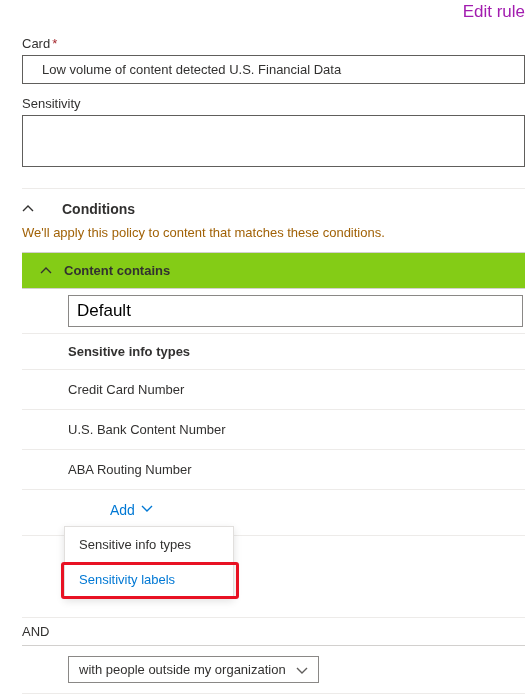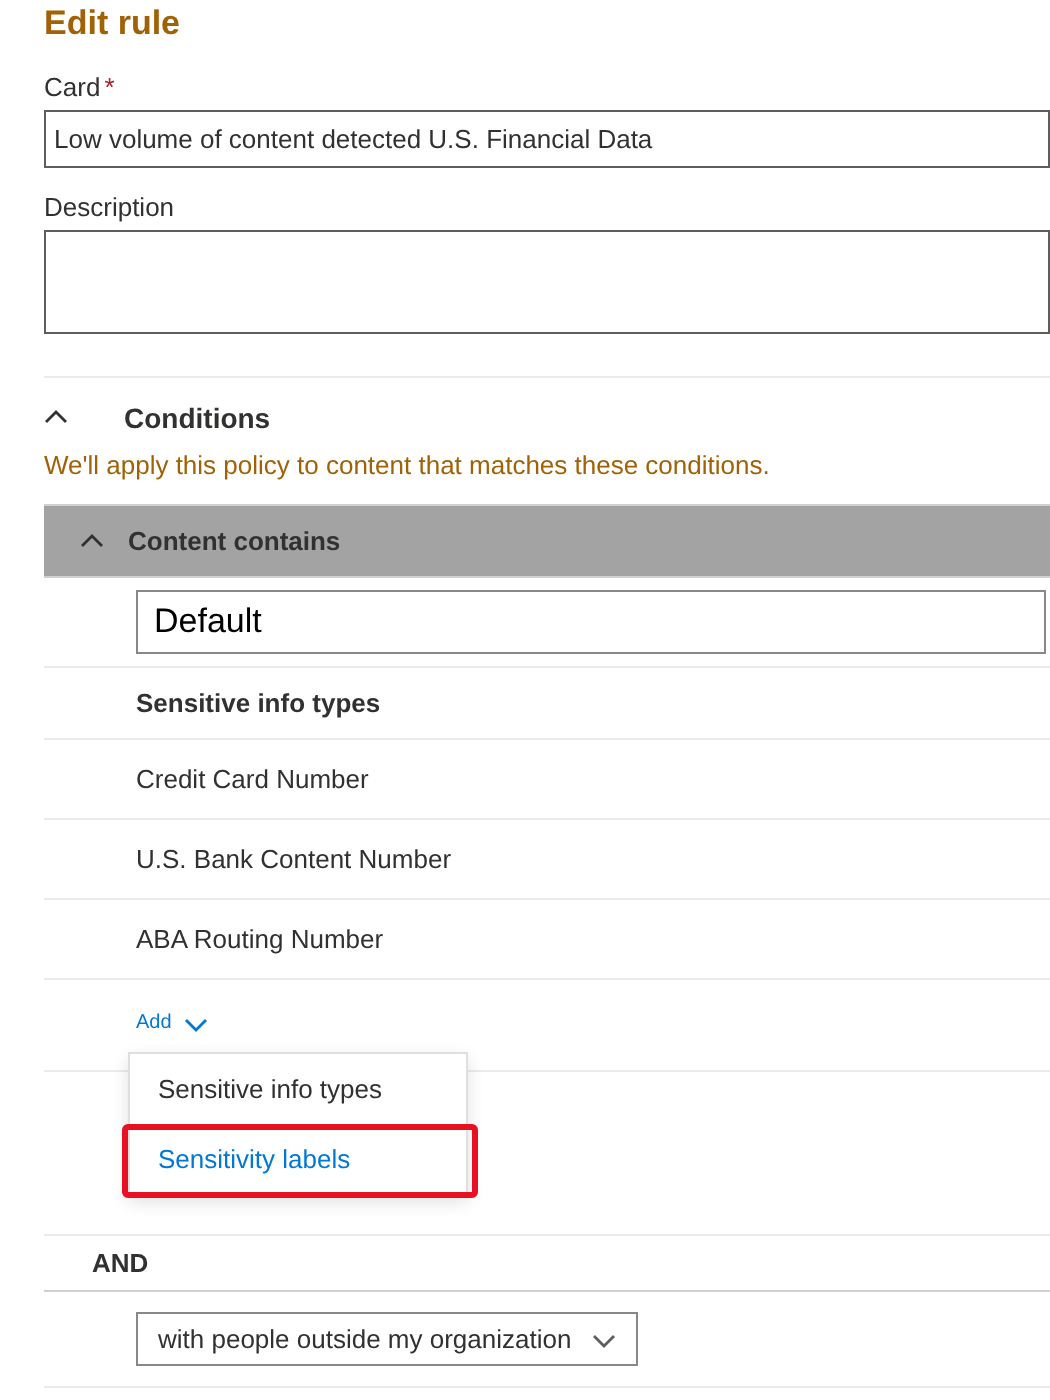--- a/index.html
+++ b/index.html
@@ -10,34 +10,35 @@
     font-size: 13px;
     color: #323130;
     background: #fff;
     width: 525px;
   }
   .page {
     padding: 2px 0 0 22px;
   }
   h1 {
     font-size: 17px;
-    font-weight: 700;
+    font-weight: 400;
     margin: 0 0 14px 0;
-    color: #a16207;
+    color: #a21caf;
+    text-align: right;
   }
   .field-label {
     font-size: 13px;
     margin-bottom: 4px;
     color: #323130;
   }
   .req { color: #a4262c; margin-left: 2px; }
   .text-input {
     width: 503px;
     border: 1px solid #605e5c;
-    padding: 6px 4px;
+    padding: 6px 19px;
     font-size: 13px;
     font-family: inherit;
     color: #323130;
     outline: none;
     background: #fff;
   }
   .textarea {
     width: 503px;
     height: 52px;
     border: 1px solid #605e5c;
@@ -73,21 +74,21 @@
   .desc {
     font-size: 13px;
     color: #a16207;
     margin: 6px 0 12px 0;
   }
   .panel {
     width: 503px;
     border-top: 1px solid #d2d0ce;
   }
   .panel-head {
-    background: #a3a3a3;
+    background: #84cc16;
     border-bottom: 1px solid #d2d0ce;
     padding: 10px 12px 10px 18px;
     display: flex;
     align-items: center;
     gap: 12px;
     font-weight: 600;
     font-size: 13px;
   }
   .subrow {
     border-bottom: 1px solid #edebe9;
@@ -118,25 +119,26 @@
     font-size: 13px;
   }
   .add-row {
     padding: 12px 12px 12px 46px;
     border-bottom: 1px solid #edebe9;
     position: relative;
     height: 46px;
   }
   .add-link {
     color: #0078d4;
-    font-size: 10px;
+    font-size: 14px;
     display: inline-flex;
     align-items: flex-start;
     gap: 6px;
     cursor: pointer;
+    margin-left: 42px;
   }
   .dropdown-menu {
     position: absolute;
     top: 36px;
     left: 42px;
     background: #fff;
     border: 1px solid #e1dfdd;
     box-shadow: 0 3px 8px rgba(0,0,0,0.12);
     width: 170px;
     z-index: 10;
@@ -161,24 +163,23 @@
     bottom: -2px;
     pointer-events: none;
   }
   .empty-strip {
     border-bottom: 1px solid #edebe9;
     width: 503px;
     height: 30px;
     margin-left: 0;
   }
   .and-label {
-    font-weight: 700;
+    font-weight: 400;
     font-size: 13px;
     padding: 6px 2px 6px 0;
-    margin-left: 24px;
   }
   .select-wrap {
     padding: 10px 12px 10px 46px;
     border-bottom: 1px solid #edebe9;
   }
   .faux-select {
     display: inline-flex;
     align-items: center;
     gap: 10px;
     border: 1px solid #8a8886;
@@ -195,21 +196,21 @@
 <div class="page">
   <h1>Edit rule</h1>
 
   <div class="field-label">
     <span>Card</span><span class="req">*</span>
   </div>
   <input class="text-input" type="text" value="Low volume of content detected U.S. Financial Data" style="">
 
   <div class="gap"></div>
 
-  <div class="field-label">Description</div>
+  <div class="field-label">Sensitivity</div>
   <textarea class="textarea" style=""></textarea>
 
   <hr class="divider">
 
   <div class="section-header">
     <span class="chev">
       <svg viewBox="0 0 12 12">
           <path d="M1 8 L6 3 L11 8" fill="none" stroke="#323130" stroke-width="1.4"></path>
         </svg>
     </span>

